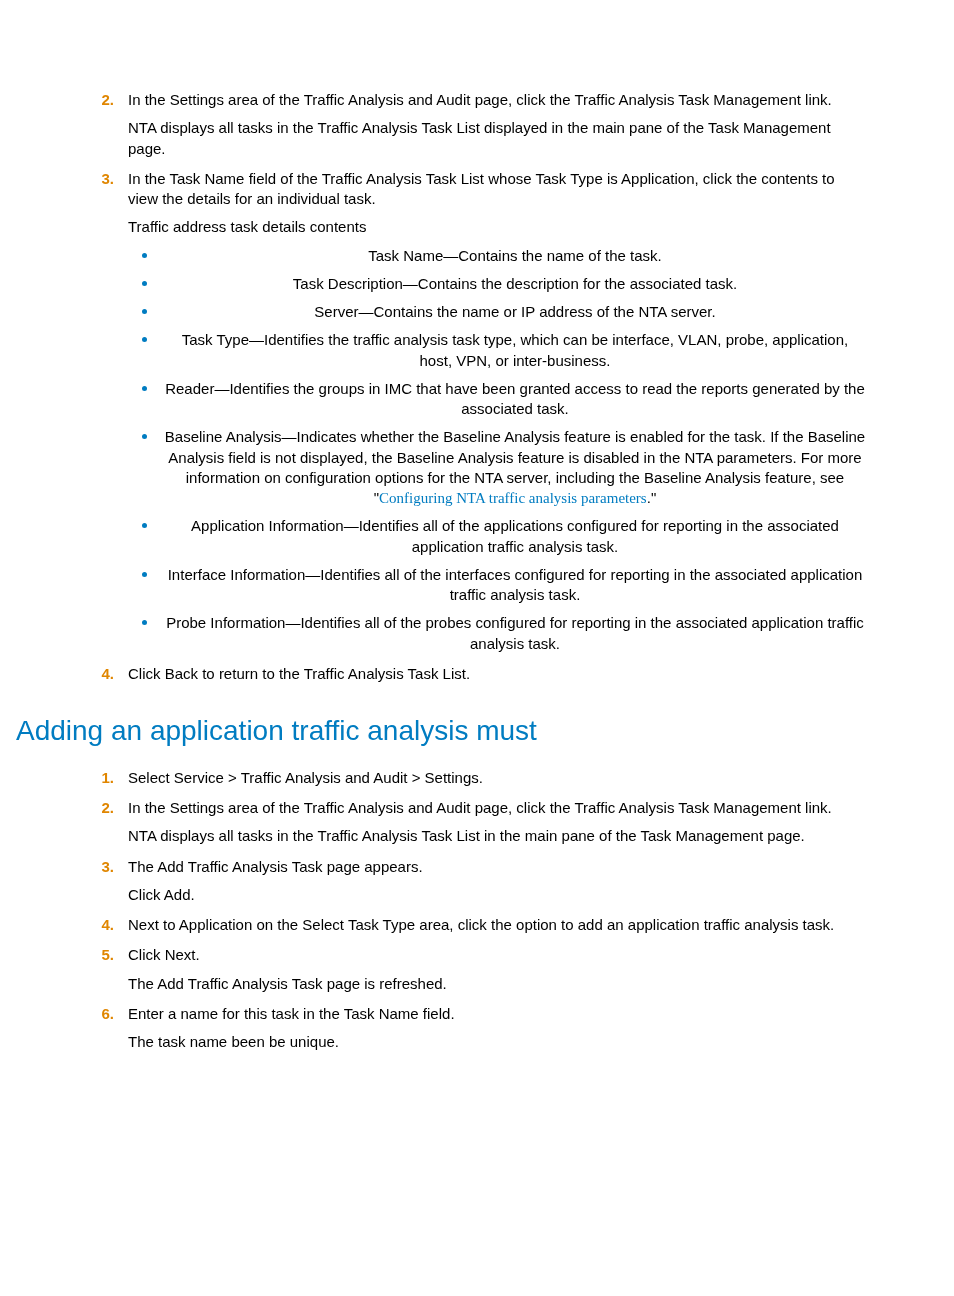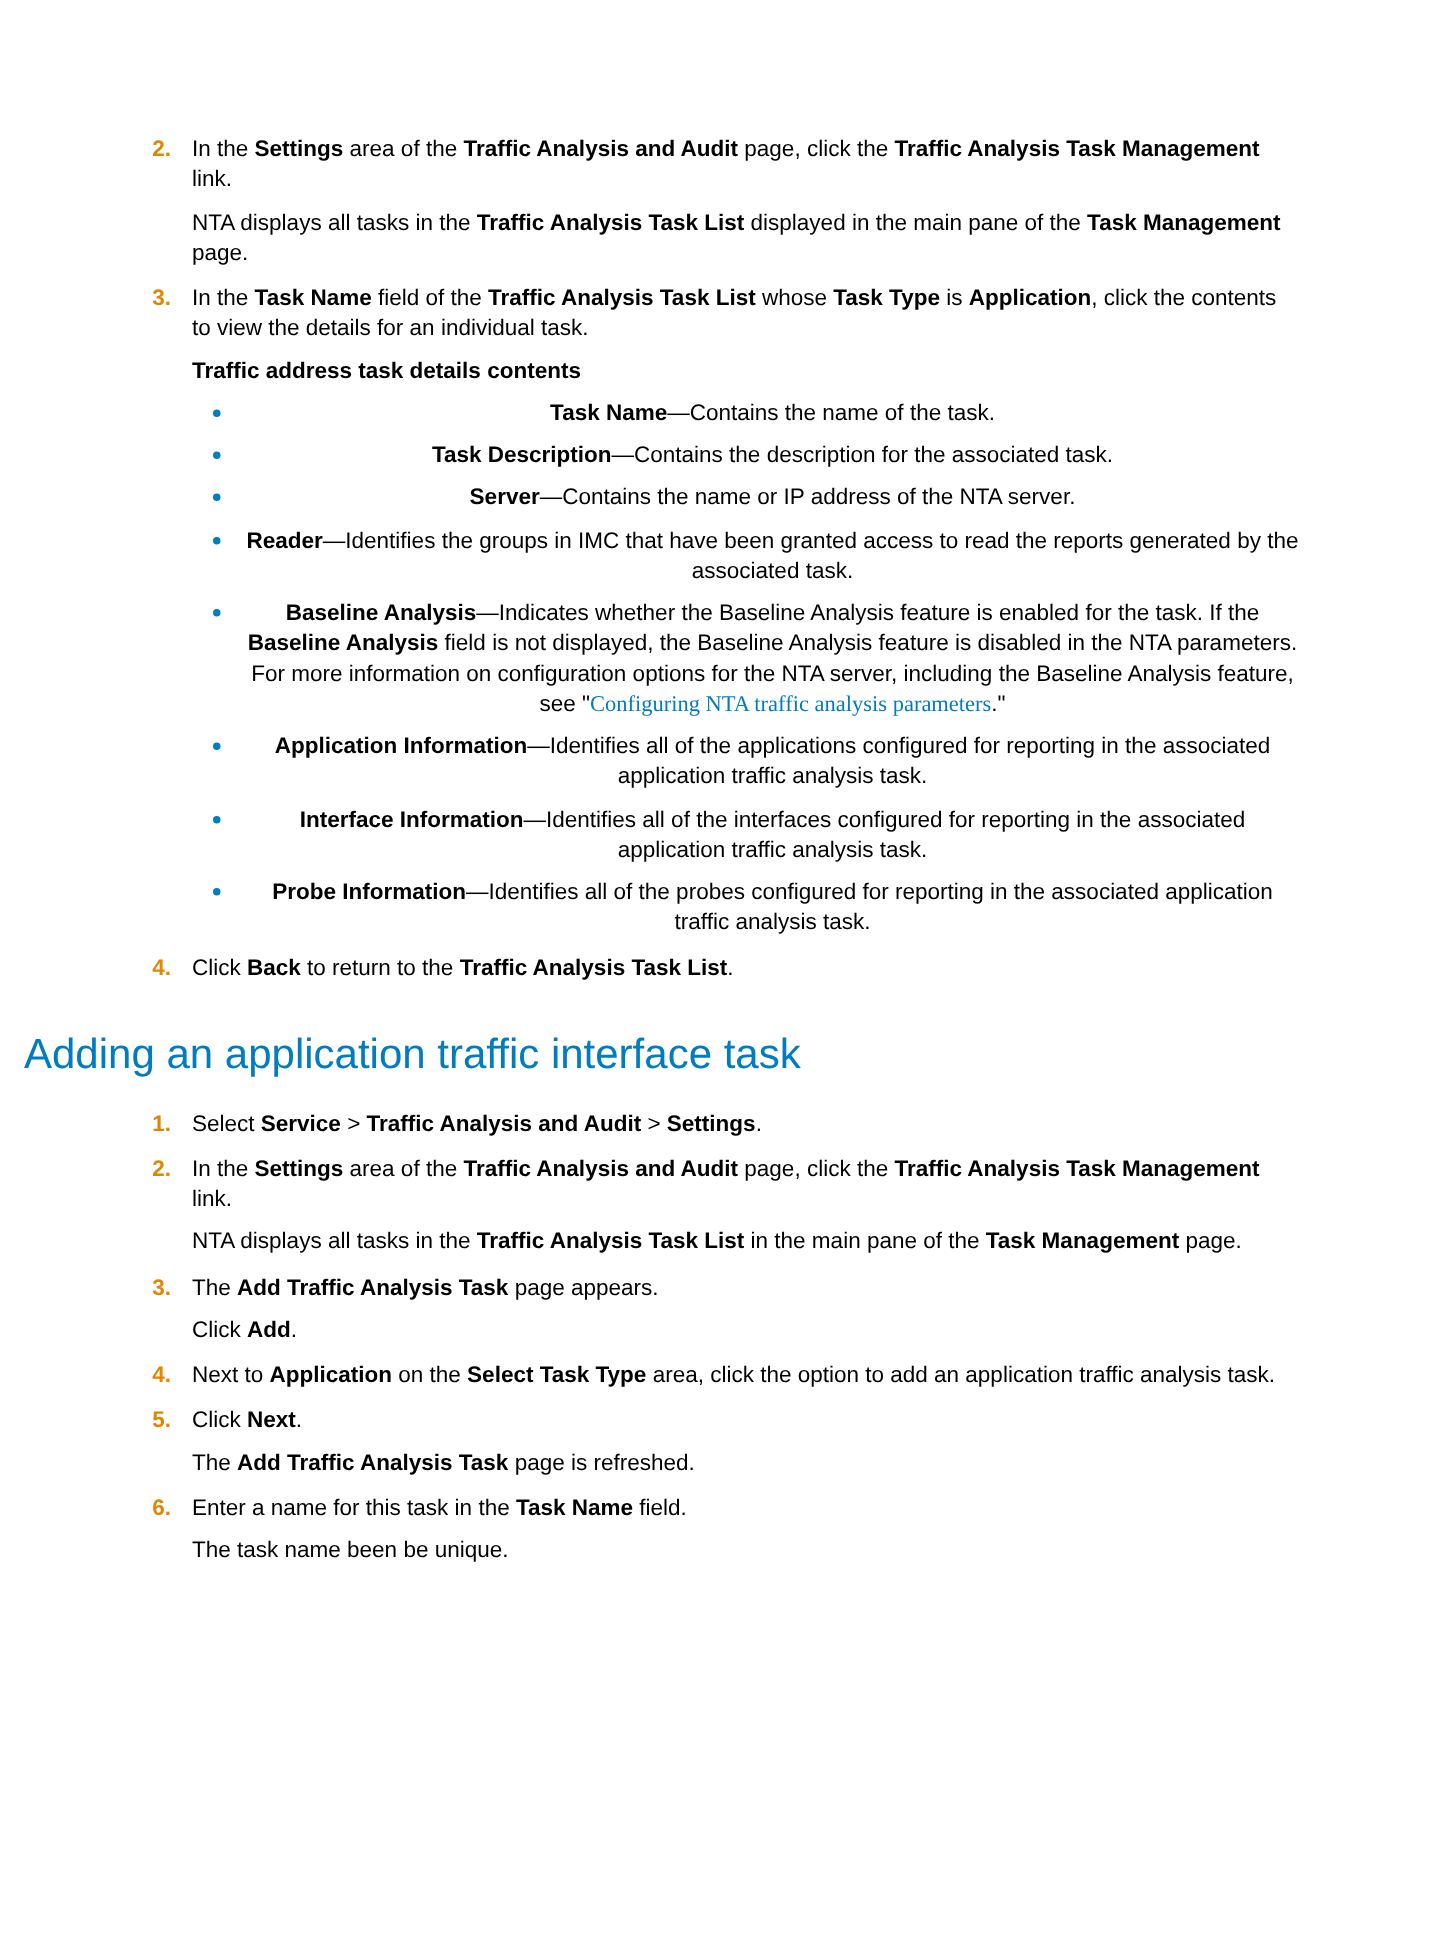--- a/index.html
+++ b/index.html
@@ -61,21 +61,21 @@
   ul.bullets > li::before {
     content: "";
     position: absolute;
     left: 14px;
     top: 7px;
     width: 5px;
     height: 5px;
     border-radius: 50%;
     background: #007cc1;
   }
-  .b { font-weight: 700; }
+  .b { font-weight: 400; }
   a.link {
     color: #007cc1;
     text-decoration: none;
     font-family: Liberation Serif, serif;
   }
   .page-number {
     position: absolute;
     bottom: 54px;
     left: 0;
     width: 100%;
@@ -98,37 +98,38 @@
       </li>
       <li>
         <span class="step-num">3.</span>
         <div class="step-body">
           <p>In the <span class="b">Task Name</span> field of the <span class="b">Traffic Analysis Task List</span> whose <span class="b">Task Type</span> is <span class="b">Application</span>, click the contents to view the details for an individual task.</p>
           <p><span class="b">Traffic address task details contents</span></p>
           <ul class="bullets">
             <li><span class="b">Task Name</span>—Contains the name of the task.</li>
             <li><span class="b">Task Description</span>—Contains the description for the associated task.</li>
             <li><span class="b">Server</span>—Contains the name or IP address of the NTA server.</li>
+            <li><span class="b">Task Type</span>—Identifies the traffic analysis task type, which can be interface, VLAN, probe, application, host, VPN, or inter-business.</li>
             <li><span class="b">Reader</span>—Identifies the groups in IMC that have been granted access to read the reports generated by the associated task.</li>
             <li><span class="b">Baseline Analysis</span>—Indicates whether the Baseline Analysis feature is enabled for the task. If the <span class="b">Baseline Analysis</span> field is not displayed, the Baseline Analysis feature is disabled in the NTA parameters. For more information on configuration options for the NTA server, including the Baseline Analysis feature, see "<a class="link">Configuring NTA traffic analysis parameters</a>."</li>
             <li><span class="b">Application Information</span>—Identifies all of the applications configured for reporting in the associated application traffic analysis task.</li>
             <li><span class="b">Interface Information</span>—Identifies all of the interfaces configured for reporting in the associated application traffic analysis task.</li>
             <li><span class="b">Probe Information</span>—Identifies all of the probes configured for reporting in the associated application traffic analysis task.</li>
           </ul>
         </div>
       </li>
       <li>
         <span class="step-num">4.</span>
         <div class="step-body">
           <p>Click <span class="b">Back</span> to return to the <span class="b">Traffic Analysis Task List</span>.</p>
         </div>
       </li>
     </ol>
 
-  <h2 class="section-title">Adding an application traffic interface task</h2>
+  <h2 class="section-title">Adding an application traffic analysis must</h2>
 
   <ol class="steps" id="steps2">
       <li>
         <span class="step-num">1.</span>
         <div class="step-body">
           <p>Select <span class="b">Service</span> &gt; <span class="b">Traffic Analysis and Audit</span> &gt; <span class="b">Settings</span>.</p>
         </div>
       </li>
       <li>
         <span class="step-num">2.</span>

